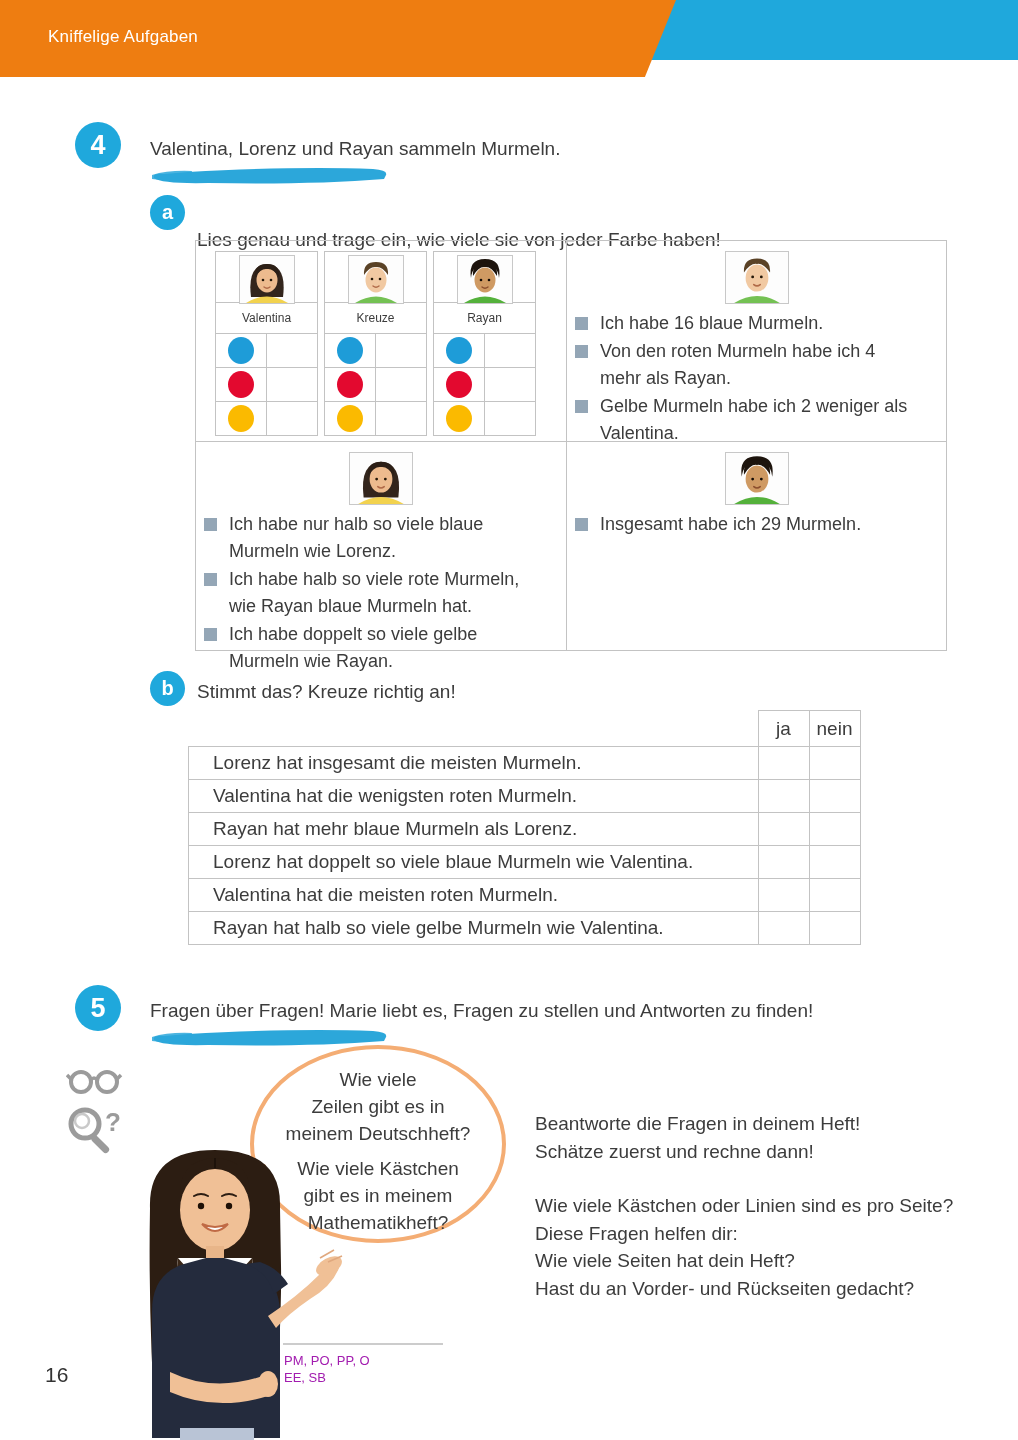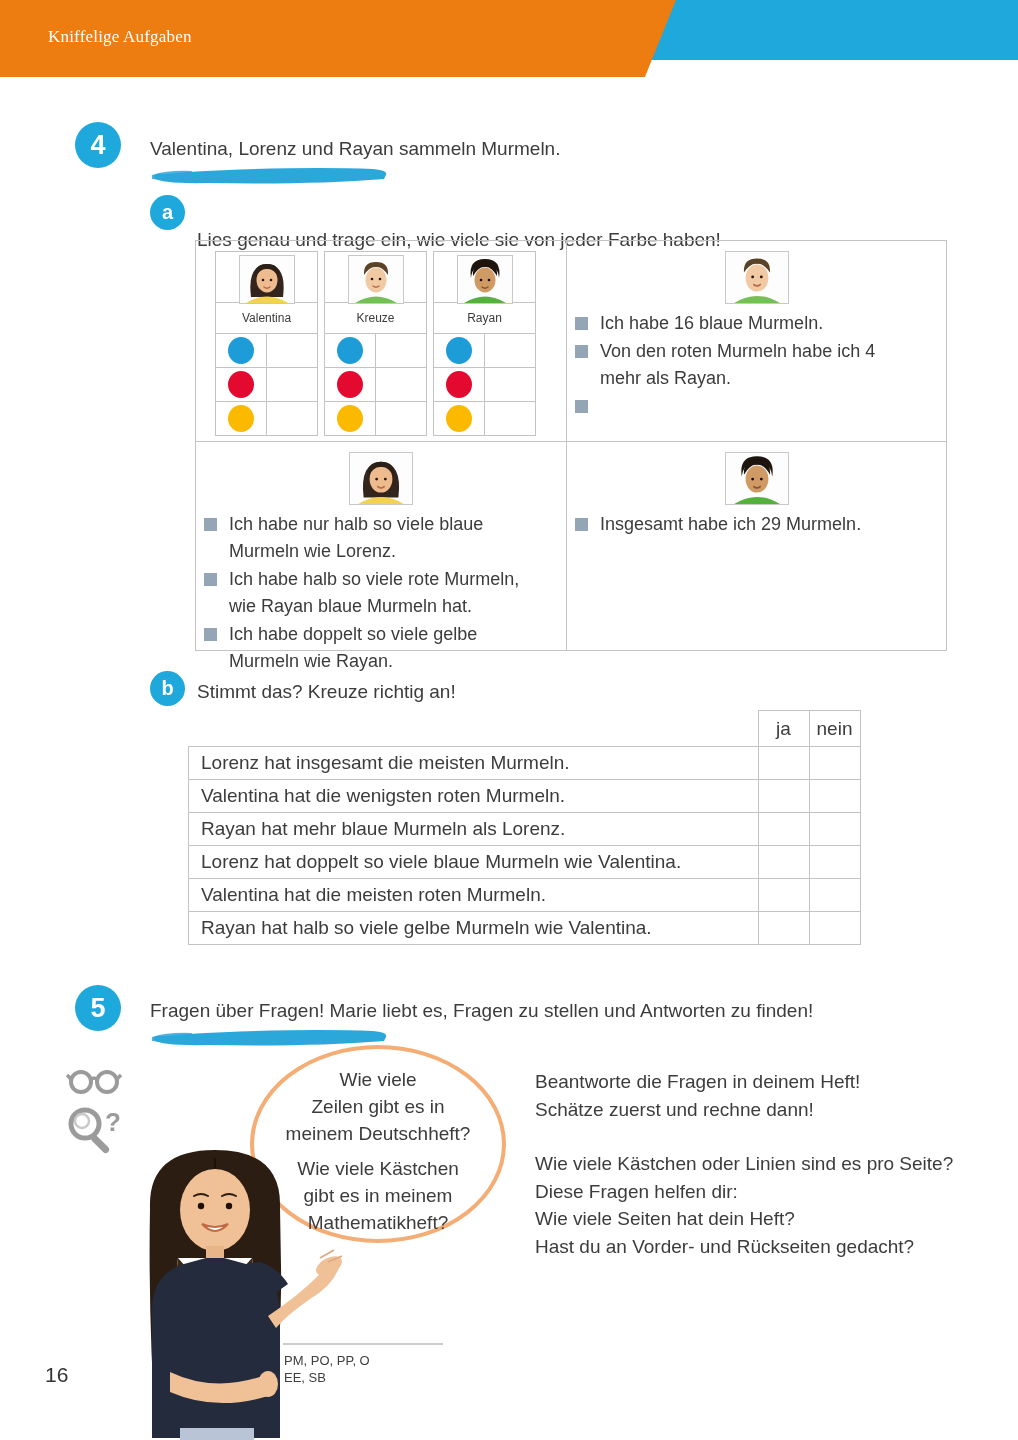--- a/index.html
+++ b/index.html
@@ -4,21 +4,21 @@
 <style>
   html,body{margin:0;padding:0;background:#fff;}
   #page{position:relative;width:1018px;height:1440px;background:#fff;overflow:hidden;
         font-family:"Liberation Sans",sans-serif;color:#3c3c3c;}
   .abs{position:absolute;}
 
   
   .hdr-blue{left:650px;top:0;right:0;height:60px;background:#1FA8DC;}
   .hdr-orange{left:0;top:0;width:676px;height:77px;background:#EE7D11;
               clip-path:polygon(0 0,100% 0,95.4% 100%,0 100%);}
-  .hdr-title{left:48px;top:27px;color:#fff;font-size:17px;letter-spacing:.2px;font-family:Liberation Serif, serif;}
+  .hdr-title{left:48px;top:27px;color:#fff;font-size:17px;letter-spacing:.2px;}
 
   
   .num-circle{width:46px;height:46px;border-radius:50%;background:#1FA8DC;color:#fff;
               font-size:27px;font-weight:bold;display:flex;align-items:center;justify-content:center;}
   .sub-circle{width:35px;height:35px;border-radius:50%;background:#1FA8DC;color:#fff;
               font-size:20px;font-weight:bold;display:flex;align-items:center;justify-content:center;}
   .task-title{font-size:19px;color:#3c3c3c;}
 
   
   .tableA{left:195px;top:240px;width:750px;height:409px;border:1px solid #c3c3c3;}
@@ -42,31 +42,31 @@
   .bullets li{display:flex;margin-bottom:1px;}
   .sq{flex:0 0 13px;width:13px;height:13px;background:#94A6B6;margin:7px 12px 0 0;}
   .btxt{font-size:18px;line-height:27px;max-width:320px;}
 
   
   .brush{width:246px;height:20px;}
 
   
   table.jn{border-collapse:collapse;table-layout:fixed;width:669px;}
   table.jn td{border:1px solid #c3c3c3;font-size:19px;padding:0;}
-  table.jn td.stmt{width:569px;padding-left:12px;}
+  table.jn td.stmt{width:569px;padding-left:24px;}
   table.jn td.jacol{width:50px;text-align:center;}
   table.jn tr{height:33px;}
   table.jn tr.hdr{height:36px;}
   table.jn tr.hdr td.stmt{border:none;padding:0;}
 
   
-  .helptext{font-size:19px;line-height:27.5px;}
+  .helptext{font-size:19px;line-height:27.5px;margin-top:42px;}
   .bubble-text{font-size:19px;line-height:27px;text-align:center;color:#3c3c3c;}
 
-  .codes{font-size:13px;line-height:17px;color:#404040;}
+  .codes{font-size:13px;line-height:17px;color:#a21caf;}
   .pagenum{font-size:21px;color:#333;}
 </style>
 </head>
 <body>
 
 <div id="page">
 
   <div class="abs hdr-blue"></div>
   <div class="abs hdr-orange"></div>
   <div class="abs hdr-title">Kniffelige Aufgaben</div>
@@ -204,20 +204,21 @@
         <li>
             <span class="sq"></span>
             <span class="btxt">Ich habe 16 blaue Murmeln.</span>
           </li>
         <li>
             <span class="sq"></span>
             <span class="btxt">Von den roten Murmeln habe ich 4 mehr als Rayan.</span>
           </li>
         <li>
             <span class="sq"></span>
+            <span class="btxt">Gelbe Murmeln habe ich 2 weniger als Valentina.</span>
           </li>
       </ul>
     </div>
 
     <div class="stmt-cell" style="left:0;top:201px;width:370px;height:208px;">
       <div class="stmt-photo">
         <svg viewBox="0 0 54 47" width="62" height="51">
           <path d="M11,41 Q7,9 27,8 Q47,9 43,41 Z" fill="#33251c"></path>
           <ellipse cx="27" cy="24" rx="10.5" ry="12.5" fill="#edbb8e"></ellipse>
           <path d="M15,21 Q14,8 27,8 Q40,8 39,21 Q33,12 27,13 Q21,12 15,21 Z" fill="#2c1f16"></path>

